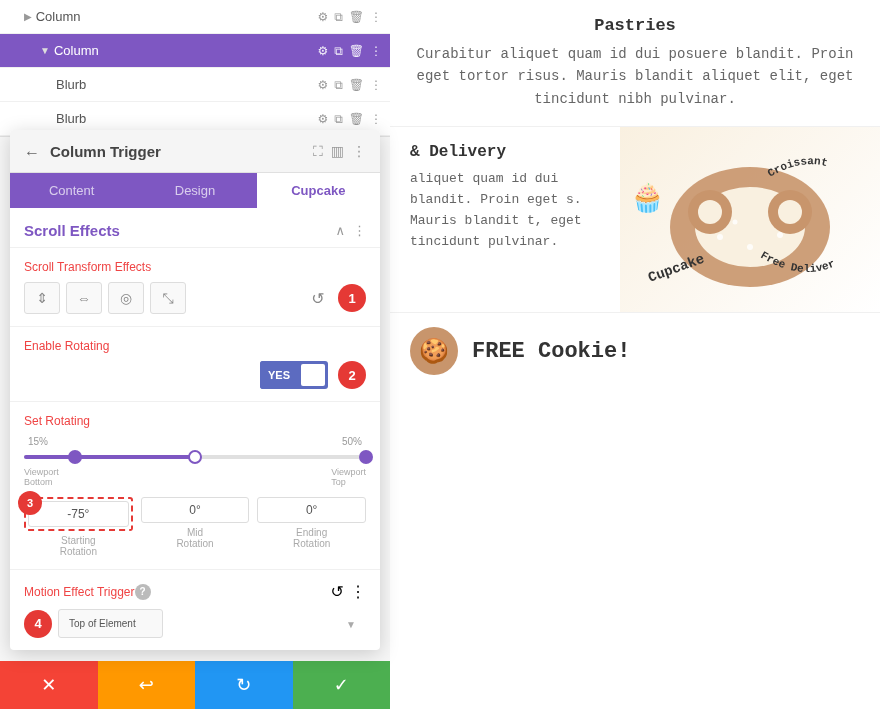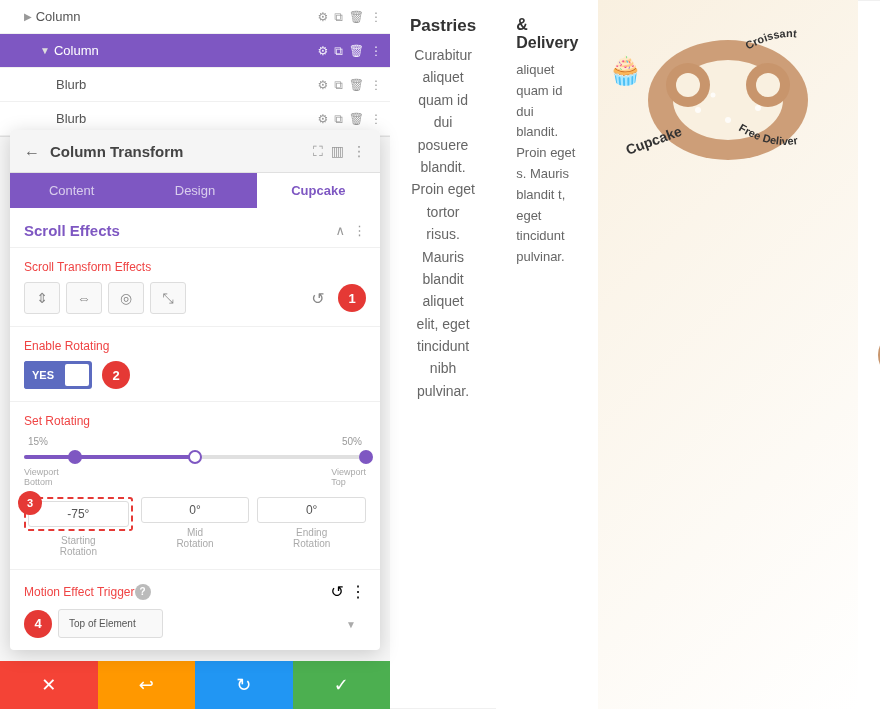--- a/index.html
+++ b/index.html
@@ -45,21 +45,21 @@
     .scroll-transform { padding: 12px 14px; border-bottom: 1px solid #f0f0f0; }
     .field-label { font-size: 12px; color: #ef4444; margin-bottom: 8px; font-weight: 500; }
     .effect-icons { display: flex; gap: 6px; align-items: center; }
     .effect-btn { width: 36px; height: 32px; border: 1px solid #ddd; background: #f9f9f9; border-radius: 3px; display: flex; align-items: center; justify-content: center; cursor: pointer; font-size: 14px; color: #888; }
     .effect-spacer { flex: 1; }
     .reset-btn { width: 28px; height: 28px; border: none; background: none; cursor: pointer; font-size: 16px; color: #888; display: flex; align-items: center; justify-content: center; }
     .numbered-badge { width: 28px; height: 28px; background: #e53935; border-radius: 50%; display: flex; align-items: center; justify-content: center; color: #fff; font-size: 13px; font-weight: 700; cursor: pointer; }
 
     
     .enable-rotating { padding: 12px 14px; border-bottom: 1px solid #f0f0f0; }
-    .toggle-row { display: flex; align-items: center; gap: 10px; }
+    .toggle-row { display: flex; align-items: center; gap: 10px; justify-content: flex-end; }
     .toggle-switch { display: flex; align-items: center; background: #5c6bc0; border-radius: 3px; overflow: hidden; height: 28px; }
     .toggle-yes { background: #5c6bc0; color: #fff; font-size: 11px; font-weight: 700; padding: 0 8px; height: 100%; display: flex; align-items: center; }
     .toggle-knob { width: 24px; height: 22px; background: #fff; border-radius: 2px; margin: 3px; }
 
     
     .set-rotating { padding: 12px 14px; border-bottom: 1px solid #f0f0f0; }
     .slider-container { position: relative; margin: 8px 0; }
     .slider-labels { display: flex; justify-content: space-between; font-size: 10px; color: #999; margin-bottom: 4px; padding: 0 4px; }
     .slider-track { position: relative; height: 4px; background: #e0e0e0; border-radius: 2px; margin: 8px 0; }
     .slider-fill { position: absolute; height: 100%; background: #7e57c2; border-radius: 2px; }
@@ -87,21 +87,21 @@
     
     .bottom-bar { position: absolute; bottom: 0; left: 0; right: 0; display: flex; height: 48px; }
     .bottom-btn { flex: 1; display: flex; align-items: center; justify-content: center; font-size: 18px; cursor: pointer; border: none; }
     .bottom-btn.cancel { background: #f44336; color: #fff; }
     .bottom-btn.reset { background: #ff9800; color: #fff; }
     .bottom-btn.redo { background: #2196f3; color: #fff; }
     .bottom-btn.save { background: #4caf50; color: #fff; }
 
     
     .right-panel { flex: 1; background: #fff; overflow: hidden; position: relative; }
-    .right-content { padding: 0; height: 100%; display: flex; flex-direction: row; }
+    .right-content { padding: 0; height: 100%; display: flex; flex-direction: column; font-family: Liberation Mono, monospace; }
 
     
     .bakery-top { padding: 16px 20px; border-bottom: 1px solid #f0f0f0; }
     .bakery-title { font-size: 17px; font-weight: 700; text-align: center; color: #333; margin-bottom: 8px; }
     .bakery-text { font-size: 14px; color: #666; text-align: center; line-height: 1.6; }
 
     .delivery-section { padding: 16px 20px; }
     .delivery-title { font-size: 16px; font-weight: 600; color: #333; margin-bottom: 8px; }
     .delivery-text { font-size: 13px; color: #666; line-height: 1.6; }
 
@@ -162,21 +162,21 @@
         <span>⧉</span>
         <span>🗑</span>
         <span>⋮</span>
       </div>
     </div>
   </div>
 
   <div class="settings-modal">
     <div class="modal-header">
       <span class="modal-back">←</span>
-      <span class="modal-title">Column Transform</span>
+      <span class="modal-title">Column Trigger</span>
       <div class="modal-actions">
         <span>⛶</span>
         <span>▥</span>
         <span>⋮</span>
       </div>
     </div>
 
     <div class="modal-tabs">
       <div class="modal-tab">Content</div>
       <div class="modal-tab">Design</div>

